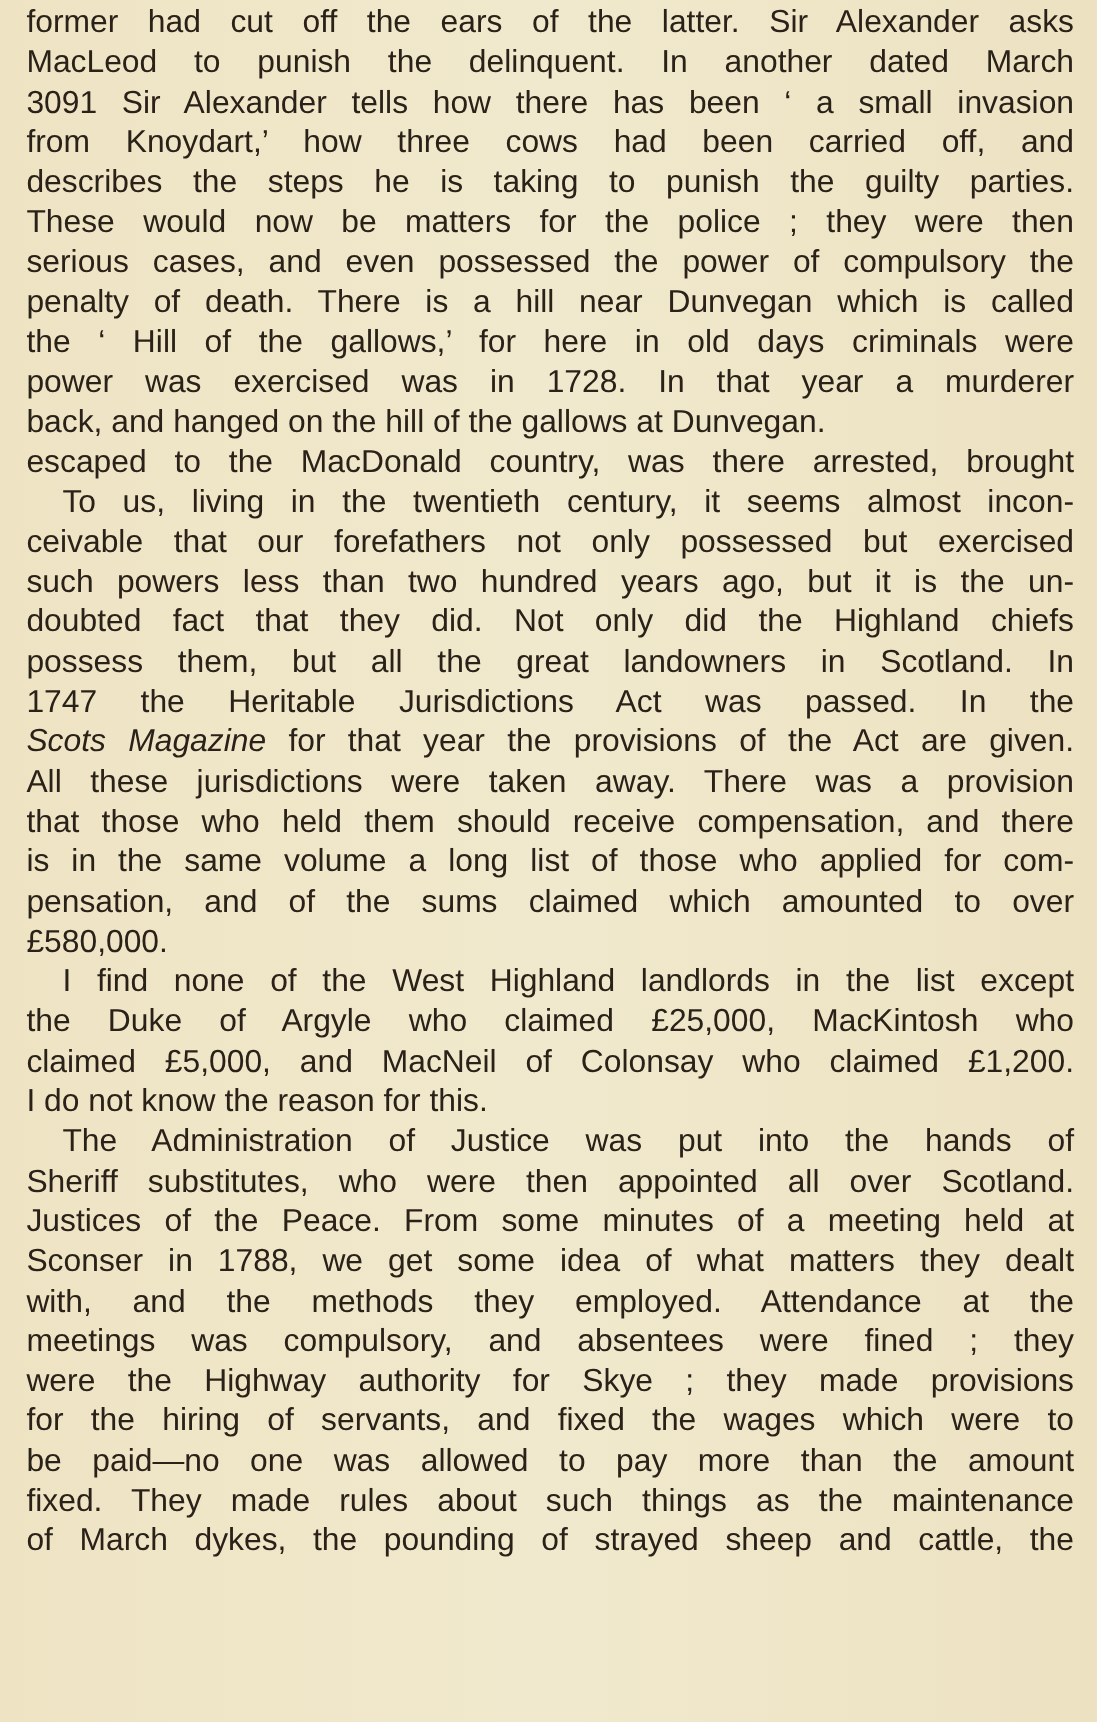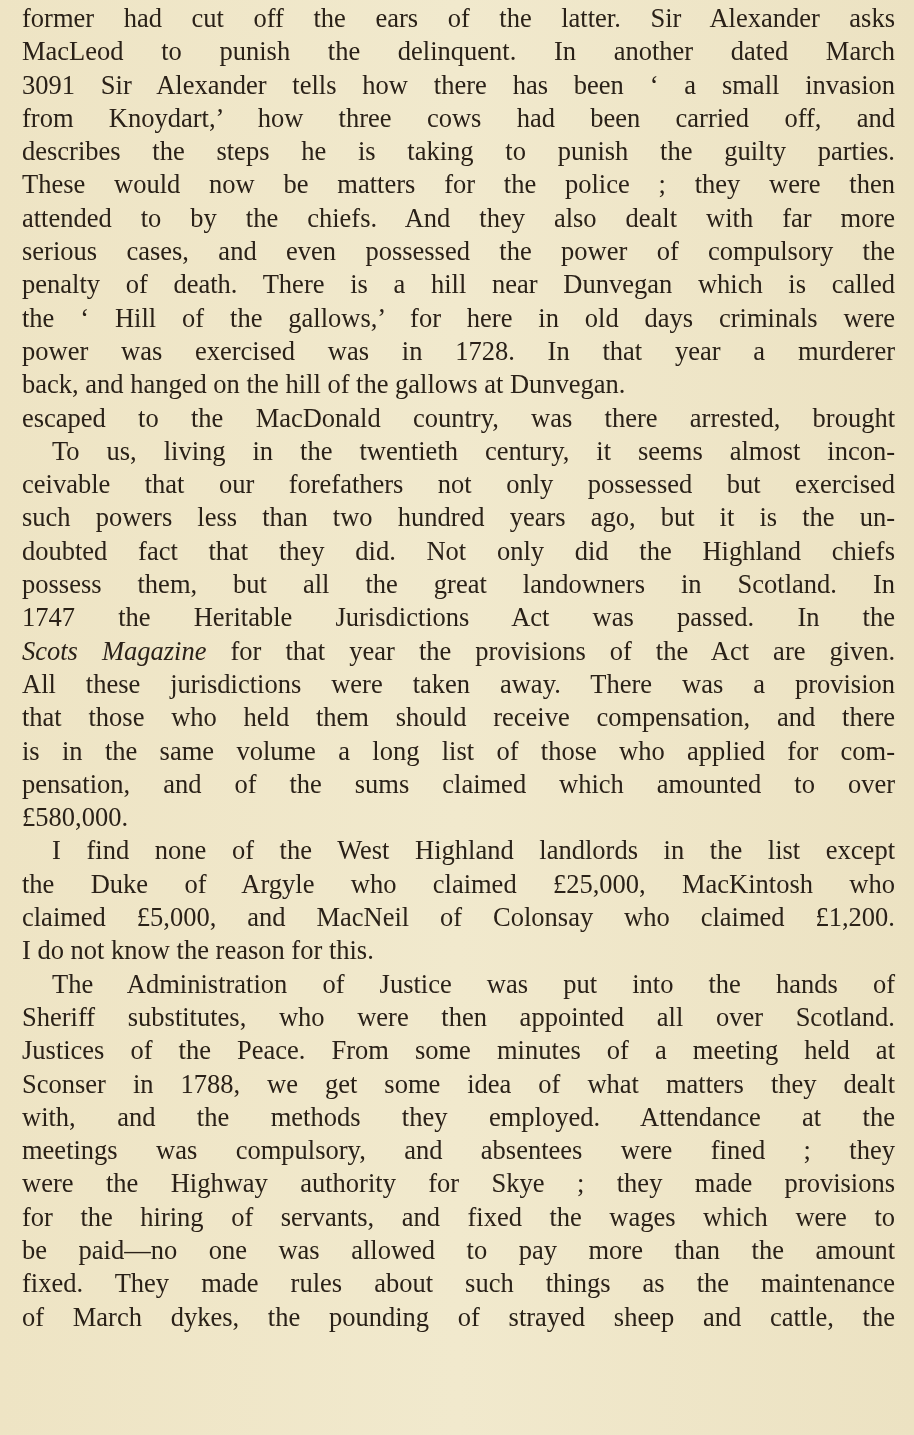--- a/index.html
+++ b/index.html
@@ -3,21 +3,21 @@
 <meta charset="utf-8">
 <style>
   html, body { margin: 0; padding: 0; }
   body {
     width: 914px; height: 1435px; overflow: hidden;
     background: #efe6c8;
     background-image: linear-gradient(90deg, #eee4c4 0%, #f1e9cd 50%, #ece2c2 100%);
   }
   .page {
     position: absolute; left: 22px; top: 2px; width: 873px;
-    font-family: Liberation Serif, serif;
+    font-family: Liberation Sans, sans-serif;
     font-size: 26.5px;
     line-height: 33.3px;
     color: #2a2118;
   }
   .line {
     display: block; height: 33.3px; white-space: nowrap;
     text-align: justify; text-align-last: justify;
   }
   .line.last { text-align-last: left; }
   .indent { padding-left: 30px; }
@@ -26,21 +26,20 @@
 </head>
 <body>
 
 <div class="page" id="page">
     <span class="line"><span>former had cut off the ears of the latter.  Sir Alexander asks</span></span>
     <span class="line"><span>MacLeod to punish the delinquent.  In another dated March</span></span>
     <span class="line"><span>3091 Sir Alexander tells how there has been ‘ a small invasion</span></span>
     <span class="line"><span>from Knoydart,’ how three cows had been carried off, and</span></span>
     <span class="line"><span>describes the steps he is taking to punish the guilty parties.</span></span>
     <span class="line"><span>These would now be matters for the police ;  they were then</span></span>
-    <span class="line"><span>attended to by the chiefs.  And they also dealt with far more</span></span>
     <span class="line"><span>serious cases, and even possessed the power of compulsory the</span></span>
     <span class="line"><span>penalty of death.  There is a hill near Dunvegan which is called</span></span>
     <span class="line"><span>the ‘ Hill of the gallows,’ for here in old days criminals were</span></span>
     <span class="line"><span>power was exercised was in 1728.  In that year a murderer</span></span>
     <span class="line last"><span>back, and hanged on the hill of the gallows at Dunvegan.</span></span>
     <span class="line"><span>escaped to the MacDonald country, was there arrested, brought</span></span>
     <span class="line indent"><span>To us, living in the twentieth century, it seems almost incon-</span></span>
     <span class="line"><span>ceivable that our forefathers not only possessed but exercised</span></span>
     <span class="line"><span>such powers less than two hundred years ago, but it is the un-</span></span>
     <span class="line"><span>doubted fact that they did.  Not only did the Highland chiefs</span></span>

